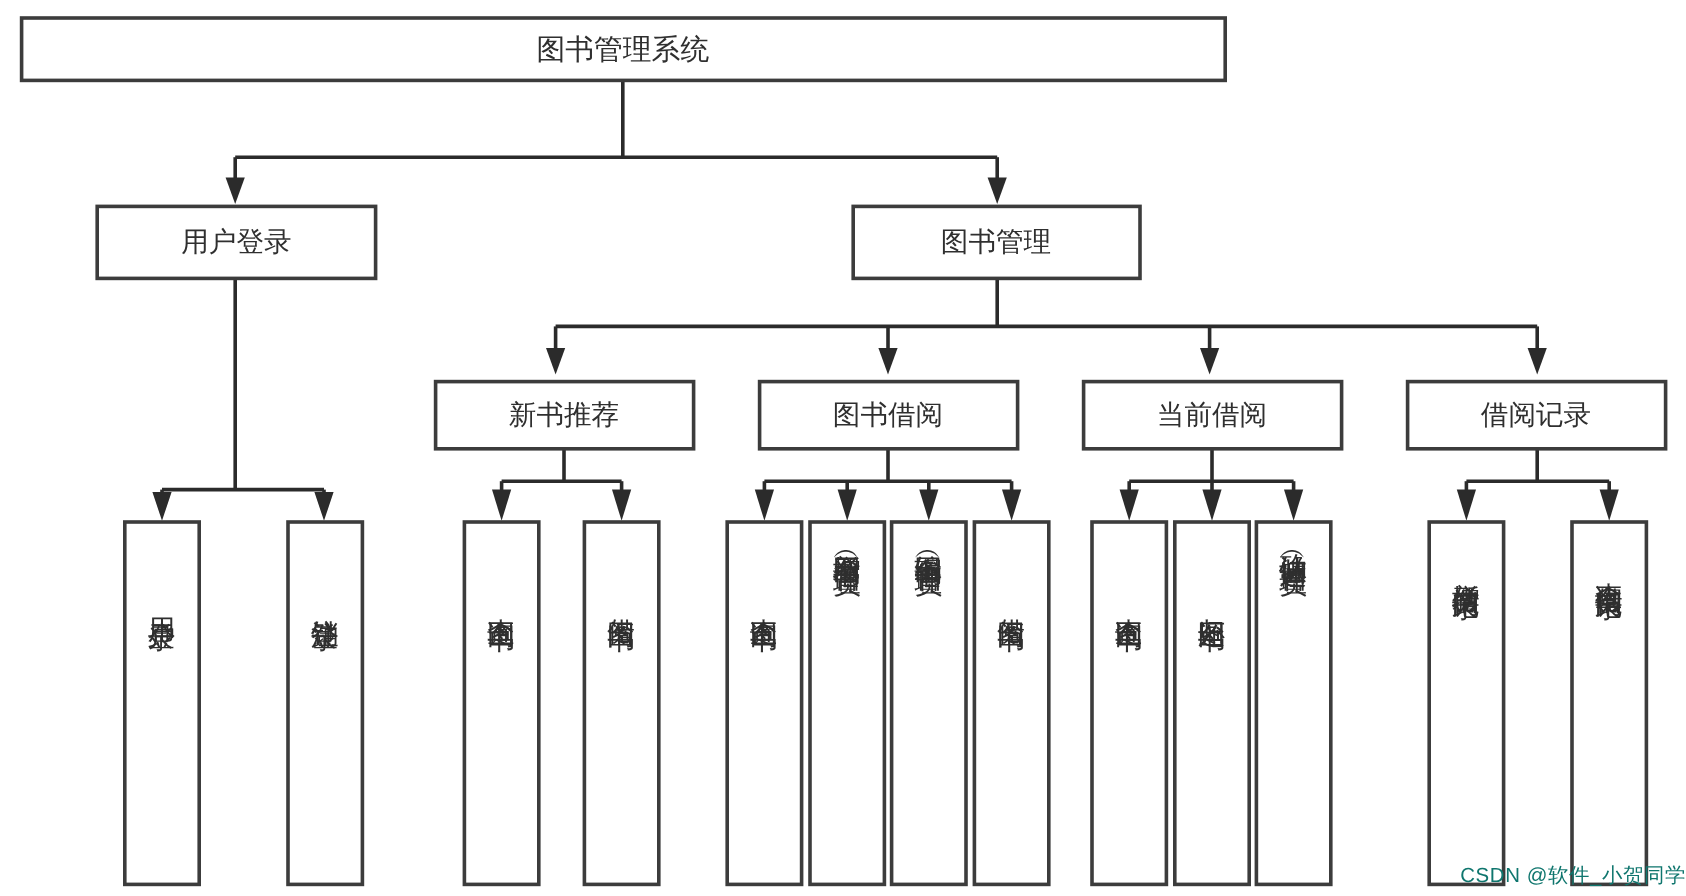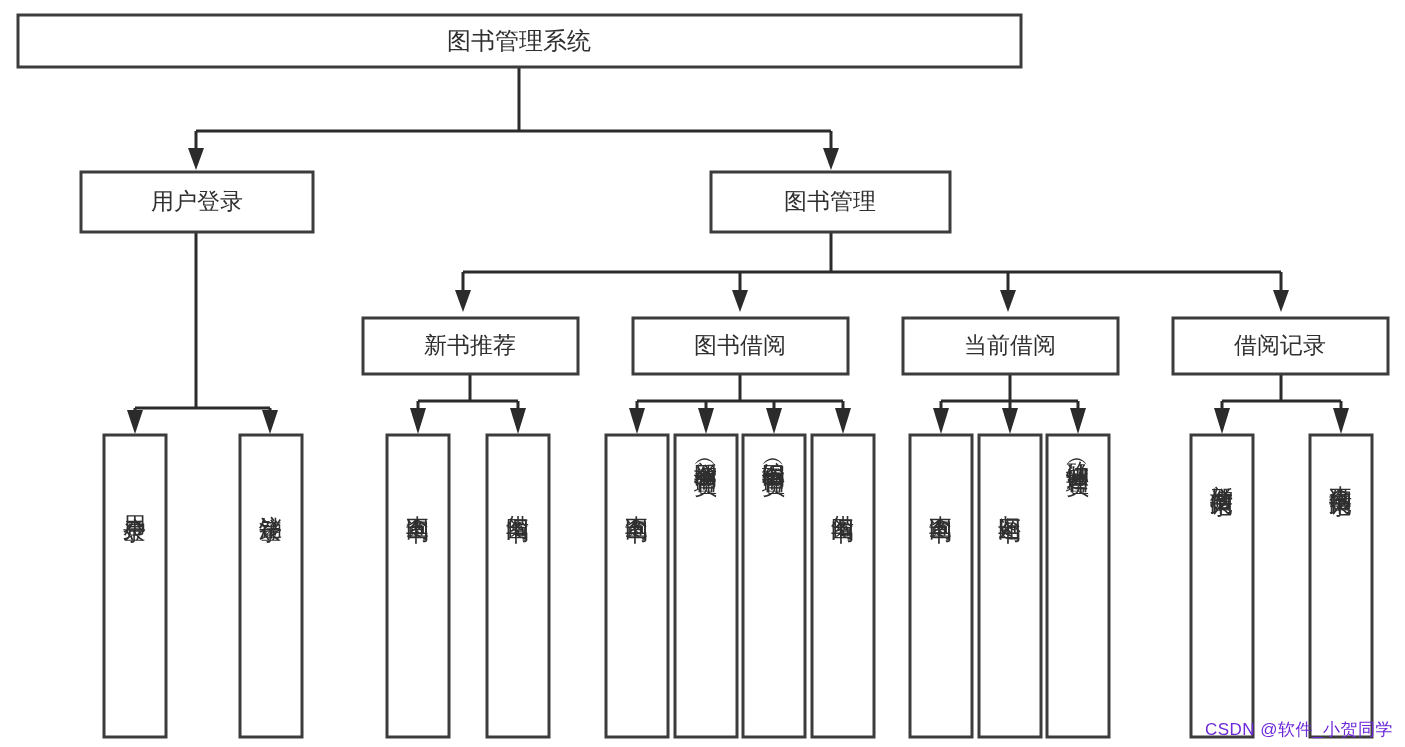--- a/index.html
+++ b/index.html
@@ -67,25 +67,25 @@
     text-orientation: upright;
     font-family: "Liberation Sans", "DejaVu Sans", sans-serif;
     font-size: 23px;
     line-height: 1.05;
     letter-spacing: 2px;
     color: #2f2f2f;
     white-space: nowrap;
   }
   .watermark {
     position: absolute;
-    right: 12px;
+    right: 0;
     bottom: 6px;
     font-family: "Liberation Sans", "DejaVu Sans", sans-serif;
     font-size: 17px;
-    color: #6d28d9;
+    color: #0f766e;
     letter-spacing: 0.5px;
     white-space: nowrap;
   }
 </style>
 </head>
 <body>
 
 <div id="diagram-root">
 
   <svg class="diagram-canvas" viewBox="0 0 1405 747" xmlns="http://www.w3.org/2000/svg">

